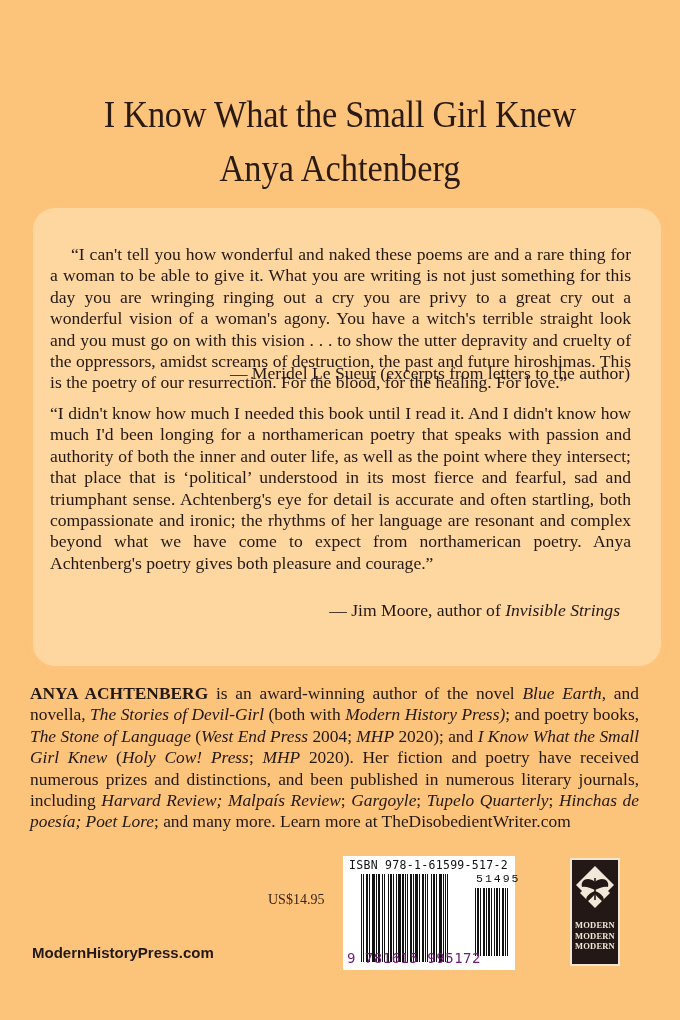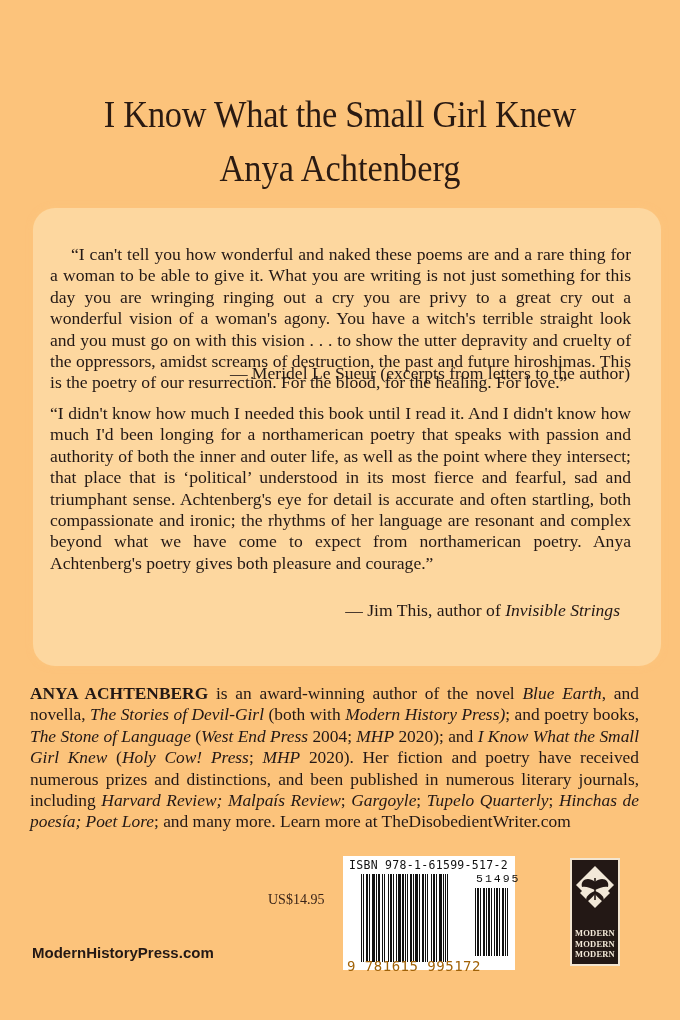--- a/index.html
+++ b/index.html
@@ -71,54 +71,54 @@
     letter-spacing: 0.3px; color: #111;
   }
   .addon-text {
     position: absolute; left: 133px; top: 16px;
     font-family: Liberation Mono, monospace; font-size: 11.5px;
     letter-spacing: 2px; color: #111;
   }
   .ean-text {
     position: absolute; left: 4px; top: 94px;
     font-family: "DejaVu Sans Mono", monospace; font-size: 14px;
-    letter-spacing: 0.5px; color: #a16207; margin-top: 8px;
+    letter-spacing: 0.5px; color: #701a75;
   }
   .bars { position: absolute; display: flex; align-items: flex-start; }
   .bars span { display: block; height: 100%; background: #111; }
   .main-bars { left: 18px; top: 18px; height: 88px; }
   .addon-bars { left: 132px; top: 32px; height: 68px; }
   .logo {
     position: absolute; left: 570px; top: 858px; width: 50px; height: 108px;
     background: #231815;
     border: 2px solid #f3e5d0;
     box-sizing: border-box;
   }
   .logo svg { position: absolute; left: 2px; top: 4px; }
   .logo-text {
-    position: absolute; left: 0; width: 100%; top: 68px;
+    position: absolute; left: 0; width: 100%; top: 60px;
     text-align: center;
     font-family: "Liberation Serif", serif; font-weight: bold;
     font-size: 8.5px; line-height: 10.5px; color: #f2e8d8;
     letter-spacing: 0.2px;
   }
 </style>
 </head>
 <body>
 
 <div class="title">I Know What the Small Girl Knew</div>
 <div class="author">Anya Achtenberg</div>
 
 <div class="quote-panel"></div>
 
 <div class="quote q1">“I can't tell you how wonderful and naked these poems are and a rare thing for a woman to be able to give it.  What you are writing is not just something for this day     you are wringing     ringing out a cry     you are privy to a great cry out a wonderful vision of a woman's agony.  You have a witch's terrible straight look and you must go on with this vision . . . to show the utter depravity and cruelty of the oppressors, amidst screams of destruction, the past and future hiroshimas.  This is the poetry of our res­urrection.  For the blood, for the healing.  For love.”</div>
 <div class="attrib a1">— Meridel Le Sueur (excerpts from letters to the author)</div>
 
 <div class="quote q2">“I didn't know how much I needed this book until I read it. And I didn't know how much I'd been longing for a northamerican poetry that speaks with passion and authority of both the inner and outer life, as well as the point where they intersect; that place that is ‘political’ understood in its most fierce and fearful, sad and triumphant sense. Achtenberg's eye for de­tail is accurate and often startling, both compassionate and ironic; the rhythms of her language are resonant and complex beyond what we have come to expect from northamerican poetry. Anya Achtenberg's poetry gives both pleasure and courage.”</div>
-<div class="attrib a2"><span>— Jim This, author of </span><i>Invisible Strings</i></div>
+<div class="attrib a2"><span>— Jim Moore, author of </span><i>Invisible Strings</i></div>
 
 <div class="bio"><b>ANYA ACHTENBERG</b><span> is an award-winning author of the novel </span><i>Blue Earth</i><span>, and novella, </span><i>The Stories of Devil-Girl</i><span> (both with </span><i>Modern History Press)</i><span>; and poetry books, </span><i>The Stone of Language</i><span> (</span><i>West End Press</i><span> 2004; </span><i>MHP</i><span> 2020); and </span><i>I Know What the Small Girl Knew</i><span> (</span><i>Holy Cow! Press</i><span>; </span><i>MHP</i><span> 2020). Her fiction and poetry have received numerous prizes and distinctions, and been published in numerous literary journals, including </span><i>Harvard Review; Malpaís Review</i><span>; </span><i>Gar­goyle</i><span>; </span><i>Tupelo Quarterly</i><span>; </span><i>Hinchas de poesía; Poet Lore</i><span>; and many more.  Learn more at TheDisobedientWriter.com</span></div>
 
 <div class="price">US$14.95</div>
 <div class="website">ModernHistoryPress.com</div>
 
 <div class="barcode-box">
   <div class="isbn-text">ISBN 978-1-61599-517-2</div>
   <div class="addon-text">51495</div>
   <div class="bars main-bars" id="mainbars">

